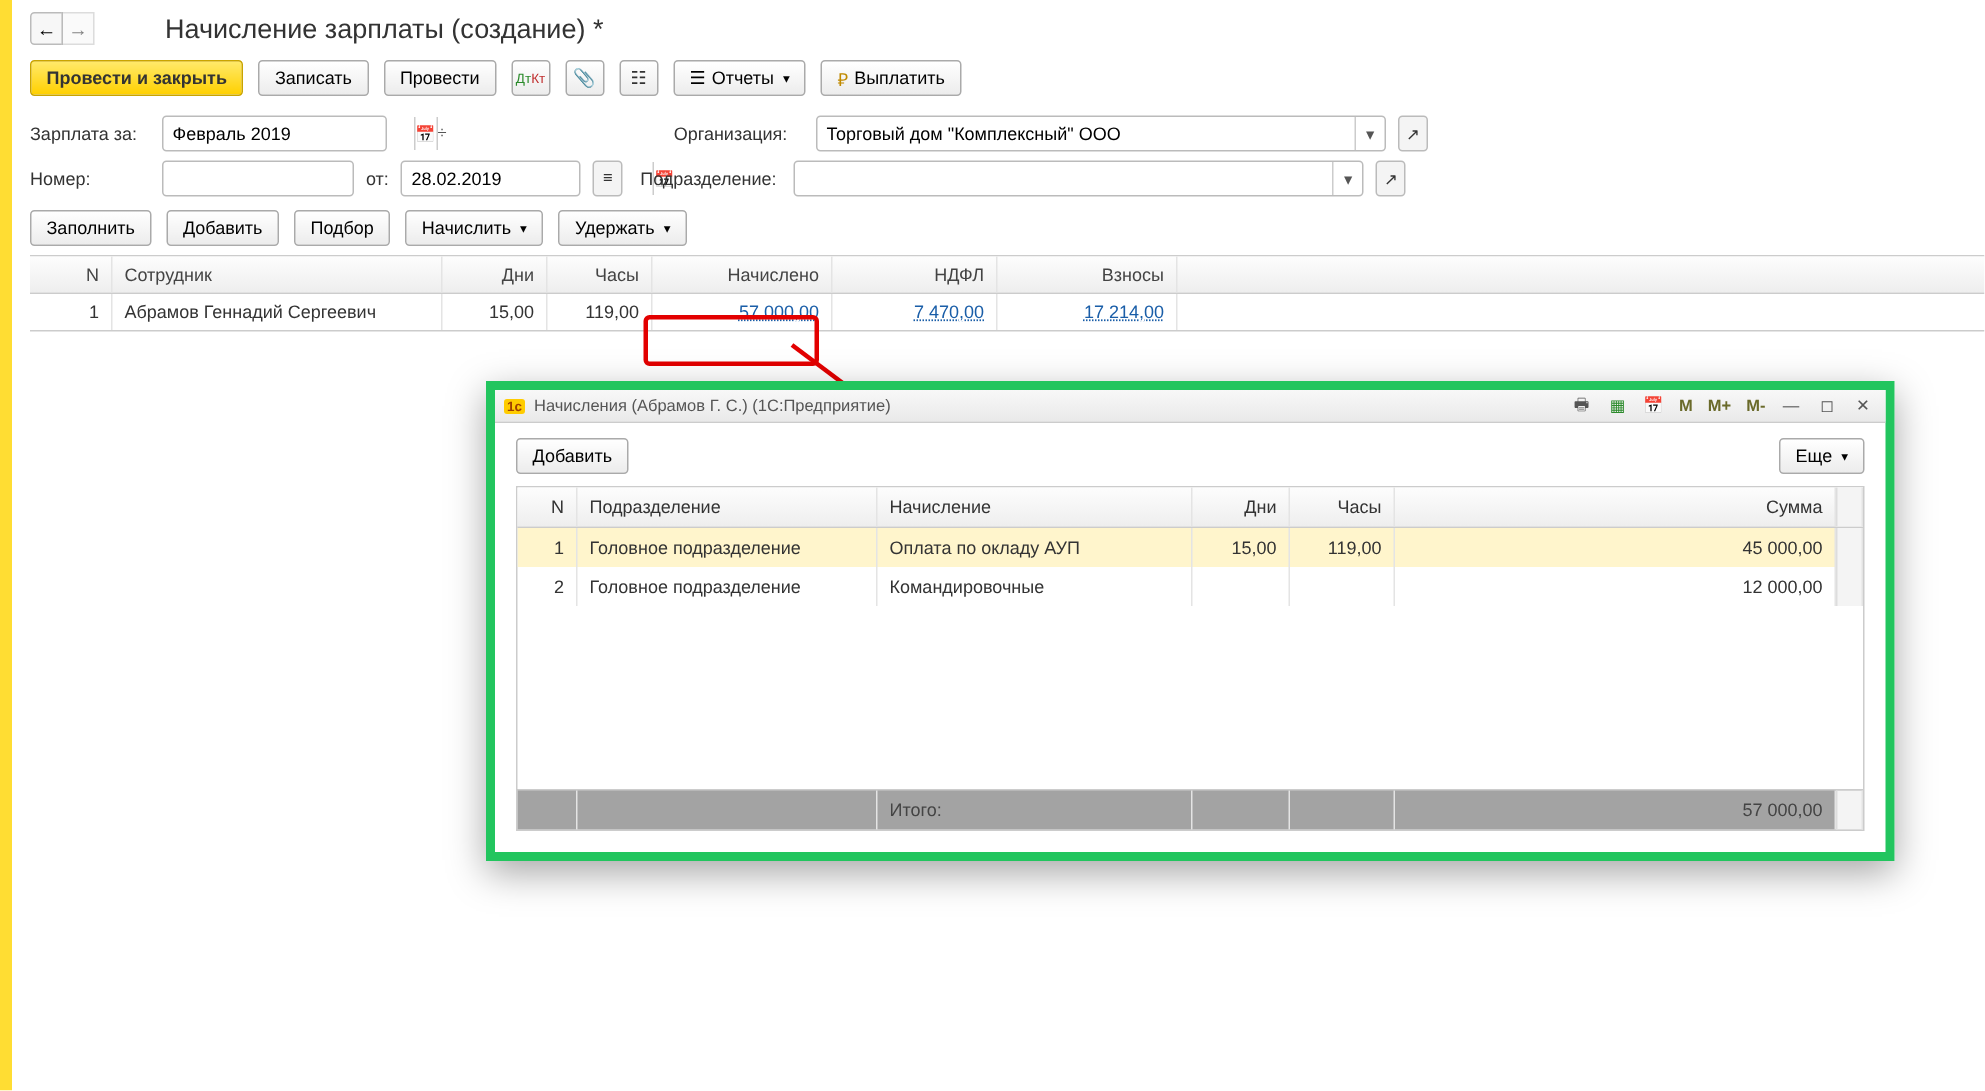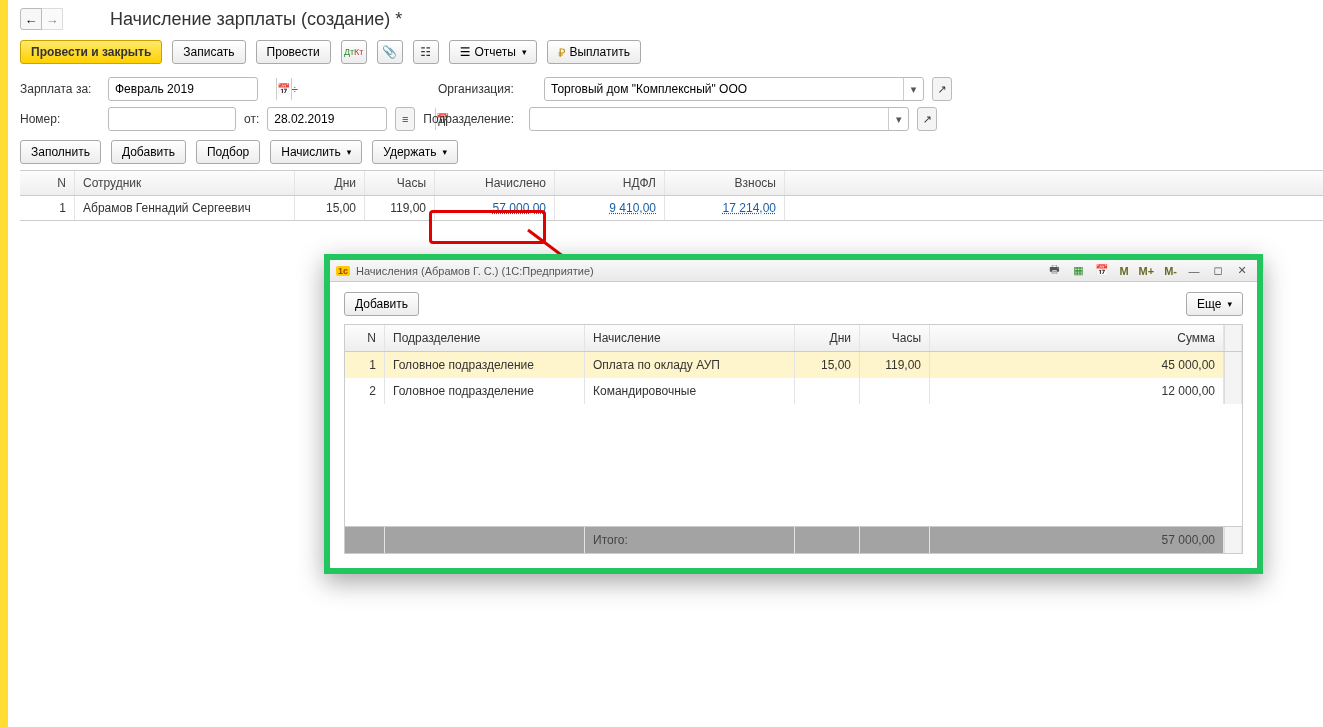--- a/index.html
+++ b/index.html
@@ -93,21 +93,21 @@
   }
 
   
   .form-row {
     display: flex;
     align-items: center;
     gap: 8px;
     padding: 3px 0;
   }
   .label { min-width: 80px; }
-  .label2 { min-width: 98px; }
+  .label2 { min-width: 98px; text-align: center; }
   .input-wrap {
     display: flex;
     align-items: stretch;
     border: 1px solid #bbb;
     border-radius: 3px;
     height: 24px;
     background: #fff;
   }
   .input {
     border: none;
@@ -364,21 +364,21 @@
     </div>
     <div class="trow">
       <div class="td col-n">1</div>
       <div class="td col-emp">Абрамов Геннадий Сергеевич</div>
       <div class="td col-days">15,00</div>
       <div class="td col-hours">119,00</div>
       <div class="td col-accr">
           <span class="link">57 000,00</span>
         </div>
       <div class="td col-ndfl">
-          <span class="link">9 410,00</span>
+          <span class="link">7 470,00</span>
         </div>
       <div class="td col-contr">
           <span class="link">17 214,00</span>
         </div>
     </div>
   </div>
 
   <div class="accr-highlight-box" style="left:421px; top:210px; width:117px; height:34px;"></div>
 
   <svg class="arrow-svg">

